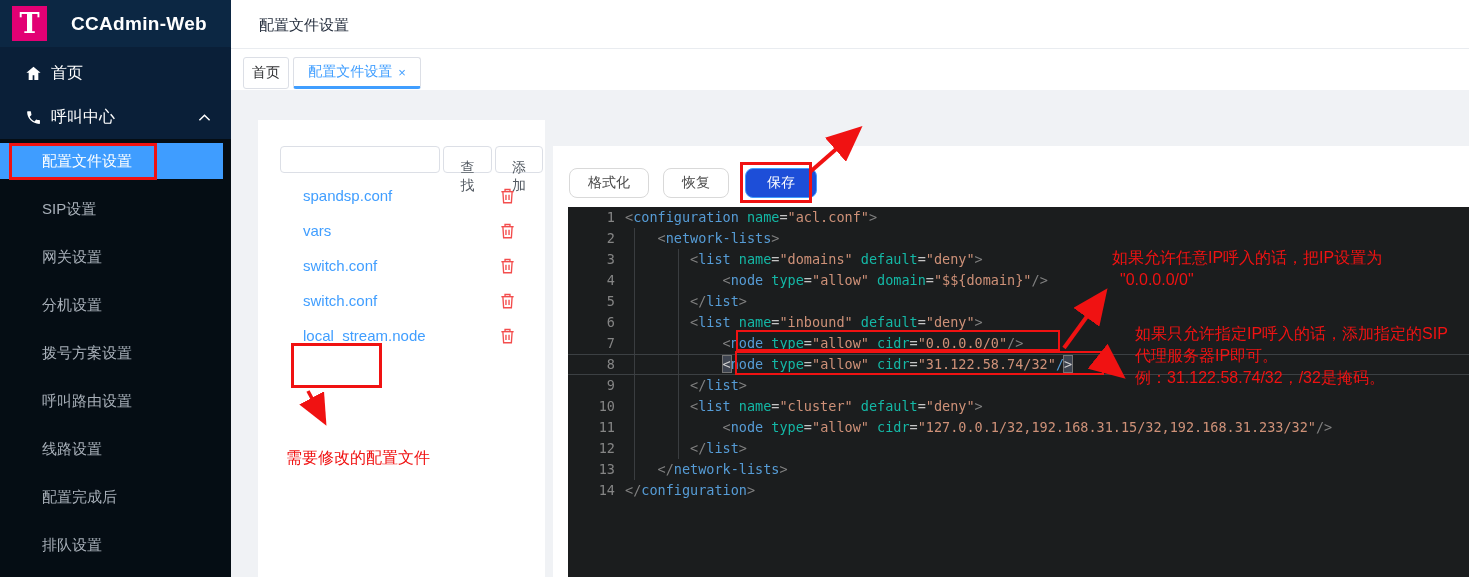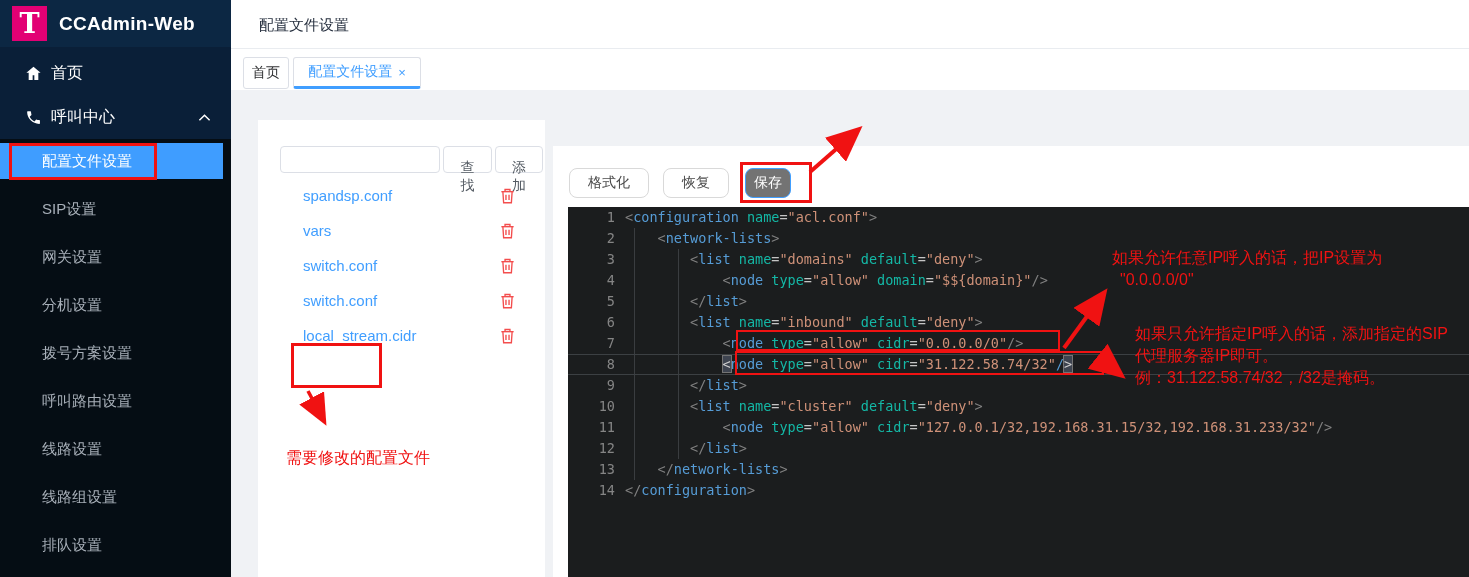--- a/index.html
+++ b/index.html
@@ -6,21 +6,21 @@
   #root{position:relative;width:1469px;height:577px;overflow:hidden;
         font-family:"Liberation Sans",sans-serif;background:#fff;}
 
   
   .sidebar{position:absolute;left:0;top:0;width:231px;height:577px;background:#0a1f38;}
   .logo-bar{position:absolute;left:0;top:0;width:231px;height:47px;background:#0c2743;
             display:flex;align-items:center;}
   .logo-sq{width:35px;height:35px;margin-left:12px;background:#e20074;color:#fff;
            display:flex;align-items:center;justify-content:center;
            font-family:"DejaVu Serif",serif;font-weight:bold;font-size:27px;}
-  .app-title{color:#fff;font-size:19px;font-weight:bold;margin-left:12px;letter-spacing:.3px;}
+  .app-title{color:#fff;font-size:19px;font-weight:bold;margin-left:24px;letter-spacing:.3px;}
   .menu{position:absolute;top:47px;left:0;width:231px;}
   .menu-row{height:44px;display:flex;align-items:center;color:#fff;font-size:16px;cursor:pointer;}
   .menu-row:first-child{margin-top:4px;}
   .m-ico{width:17px;height:17px;margin-left:25px;flex:0 0 auto;}
   .m-label{margin-left:9px;}
   .m-chev{margin-left:auto;margin-right:20px;width:13px;height:9px;}
   .submenu{position:absolute;top:139px;left:0;width:231px;height:438px;background:#050d14;}
   .subrow{height:44px;}
   .subinner{height:36px;margin:4px 0;display:flex;align-items:center;padding-left:42px;
             color:#a8b0b9;font-size:15px;width:223px;box-sizing:border-box;cursor:pointer;}
@@ -56,21 +56,21 @@
   .frow.sel .fname{color:#fff;}
   .ftrash{position:absolute;left:242px;top:50%;transform:translateY(-50%);width:15px;height:16px;cursor:pointer;}
 
   
   .editor-panel{position:absolute;left:553px;top:146px;width:916px;height:431px;background:#fff;}
   .ed-btn{position:absolute;top:22px;height:30px;box-sizing:border-box;border:1px solid #d9d9d9;
           border-radius:8px;background:#fff;font-size:14px;color:#4a4a4a;
           font-family:"Liberation Sans",sans-serif;cursor:pointer;padding:0;}
   .btn-format{left:16px;width:80px;}
   .btn-restore{left:110px;width:66px;}
-  .btn-save{left:192px;width:46px;background:#737373;border-color:#409eff;color:#fff;}
+  .btn-save{left:192px;width:72px;background:#1d4ed8;border-color:#409eff;color:#fff;}
 
   .code-editor{position:absolute;left:568px;top:207px;width:901px;height:370px;background:#1b1d1e;
                font-family:"DejaVu Sans Mono",monospace;font-size:13.5px;line-height:21px;cursor:text;}
   .guide{position:absolute;width:1px;background:#3a3d40;}
   .cur-line{position:absolute;left:0;right:0;top:147px;height:21px;box-sizing:border-box;
             border-top:1px solid #3c4043;border-bottom:1px solid #3c4043;}
   .clines{position:relative;}
   .cline{height:21px;display:flex;white-space:pre;}
   .cline .ln{width:47px;flex:0 0 auto;text-align:right;color:#858585;}
   .cline .code{margin-left:10px;}
@@ -127,21 +127,21 @@
         <div class="subrow">
           <div class="subinner">拨号方案设置</div>
         </div>
         <div class="subrow">
           <div class="subinner">呼叫路由设置</div>
         </div>
         <div class="subrow">
           <div class="subinner">线路设置</div>
         </div>
         <div class="subrow">
-          <div class="subinner">线路组设置</div>
+          <div class="subinner">配置完成后</div>
         </div>
         <div class="subrow">
           <div class="subinner">排队设置</div>
         </div>
       </div>
   </div>
 
   <div class="page-header">
     <div class="page-title">配置文件设置</div>
   </div>
@@ -199,21 +199,21 @@
           <span class="ftrash"><svg viewBox="0 0 24 26" width="15" height="16">
               <g fill="none" stroke="#f34d4d" stroke-width="2.2">
                 <path d="M2 6h20"></path>
                 <path d="M8 6V2.5h8V6"></path>
                 <path d="M4.5 6l1.2 18h12.6L19.5 6"></path>
                 <path d="M9.5 11v8.5M14.5 11v8.5"></path>
               </g>
             </svg></span>
         </div>
         <div class="frow">
-          <span class="fname">local_stream.cidr</span>
+          <span class="fname">local_stream.node</span>
           <span class="ftrash"><svg viewBox="0 0 24 26" width="15" height="16">
               <g fill="none" stroke="#f34d4d" stroke-width="2.2">
                 <path d="M2 6h20"></path>
                 <path d="M8 6V2.5h8V6"></path>
                 <path d="M4.5 6l1.2 18h12.6L19.5 6"></path>
                 <path d="M9.5 11v8.5M14.5 11v8.5"></path>
               </g>
             </svg></span>
         </div>
       </div>

